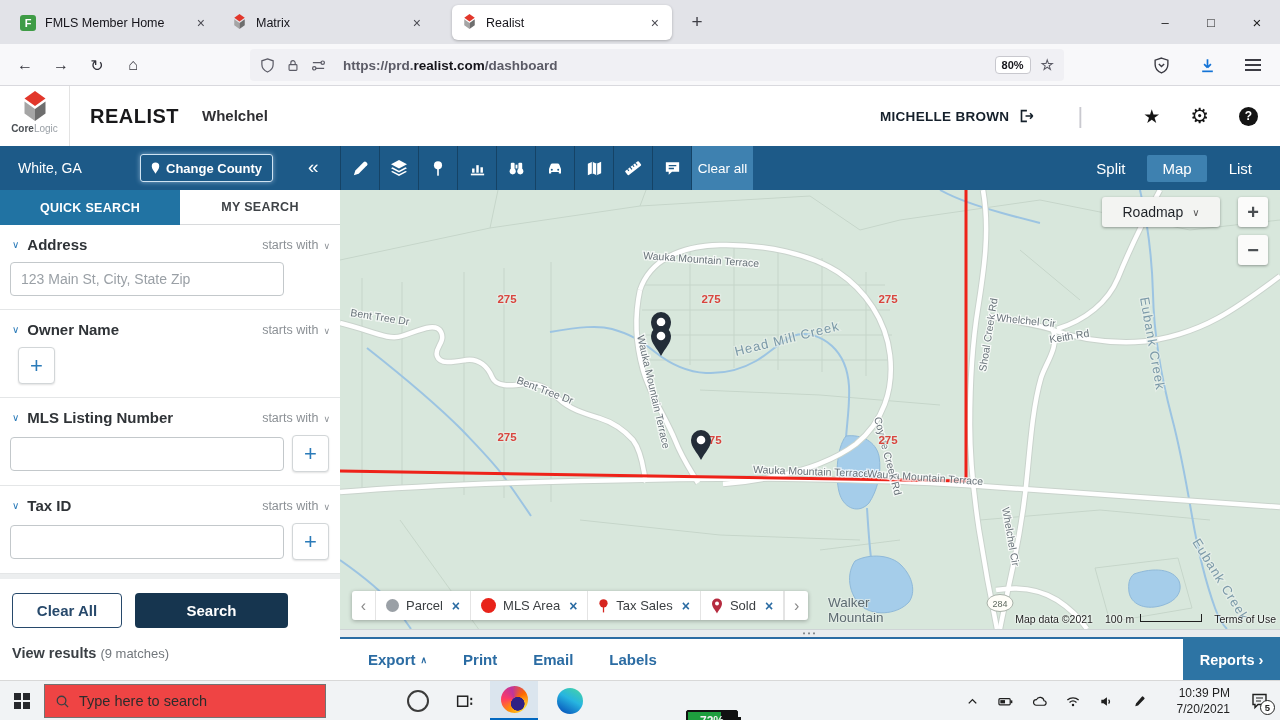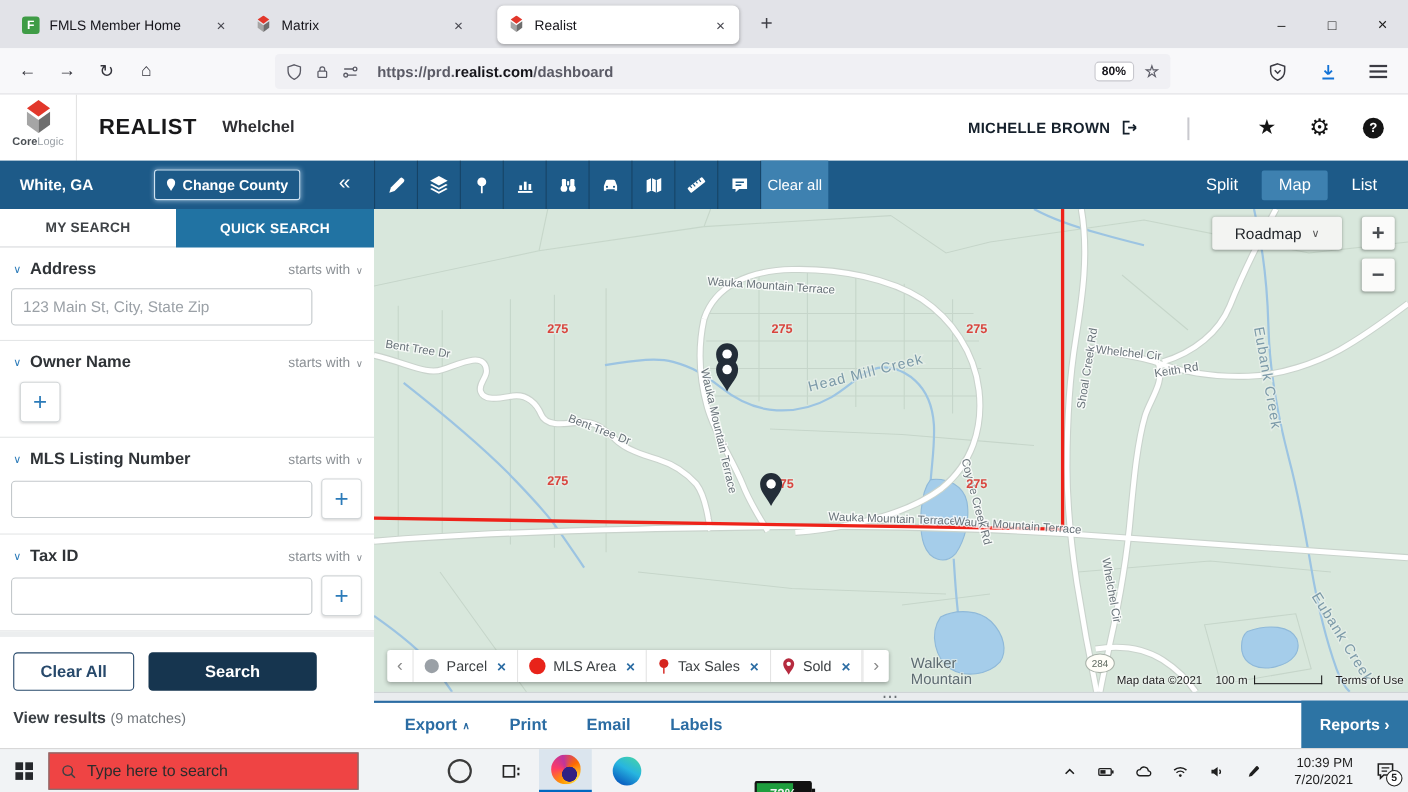--- a/index.html
+++ b/index.html
@@ -40,21 +40,21 @@
   .brand { position:absolute; left:90px; top:0; line-height:60px; font-size:20px; font-weight:bold; color:#18181a; letter-spacing:.5px; }
   .hnav { position:absolute; left:202px; top:0; line-height:60px; font-size:15px; font-weight:bold; color:#2f2f33; }
   .hright { position:absolute; right:22px; top:0; height:60px; display:flex; align-items:center; }
   .huser { font-size:13.5px; font-weight:600; color:#15202b; letter-spacing:.3px; }
   .hpipe { color:#c9c9cf; font-size:22px; font-weight:300; margin:0 30px 0 42px; }
   .hico { font-size:19px; color:#141414; margin-left:30px; }
   .helpdot { width:19px; height:19px; border-radius:50%; background:#141414; color:#fff; font-size:12px; font-weight:bold; display:flex; align-items:center; justify-content:center; margin-left:30px; }
 
   
   .bluebar { position:absolute; left:0; top:146px; width:1280px; height:44px; background:#1d5a88; color:#fff; }
-  .county { position:absolute; left:18px; top:0; line-height:44px; font-size:14px; font-weight:700; }
+  .county { position:absolute; left:18px; top:0; line-height:44px; font-size:14px; font-weight:400; }
   .ccbtn { position:absolute; left:140px; top:8px; height:28px; display:flex; align-items:center; gap:6px; padding:0 10px; border:1px solid #cfe3f2; border-radius:3px; box-shadow:0 0 5px rgba(200,225,245,.6); font-size:13px; font-weight:600; }
   .collapse { position:absolute; left:308px; top:0; line-height:42px; font-size:19px; }
   .tools { position:absolute; left:340px; top:0; height:44px; display:flex; border-left:1px solid rgba(0,0,0,.25); }
   .tool { width:39px; height:44px; display:flex; align-items:center; justify-content:center; border-right:1px solid rgba(0,0,0,.25); }
   .clearall { position:absolute; left:692px; top:0; width:61px; height:44px; background:#3e81b0; font-size:13.5px; display:flex; align-items:center; justify-content:center; }
   .views { position:absolute; right:16px; top:0; height:44px; display:flex; align-items:center; gap:10px; font-size:15px; }
   .view { padding:5px 12px; }
   .view.active { background:#3e81b0; border-radius:2px; padding:5px 15px; }
 
   
@@ -325,22 +325,22 @@
   <div class="clearall">Clear all</div>
   <div class="views">
     <span class="view">Split</span>
     <span class="view active">Map</span>
     <span class="view">List</span>
   </div>
 </div>
 
 <div class="sidebar">
   <div class="stabs">
+    <div class="stab q">QUICK SEARCH</div>
     <div class="stab m">MY SEARCH</div>
-    <div class="stab q">QUICK SEARCH</div>
   </div>
 
   <div class="field">
     <div class="fhead">
       <span class="fchev">∨</span>
       <span class="flabel">Address</span>
       <span class="fop"><span>starts with</span><span class="opchev">∨</span></span>
     </div>
     <div class="frow">
       <input class="finput" placeholder="123 Main St, City, State Zip" style="">

